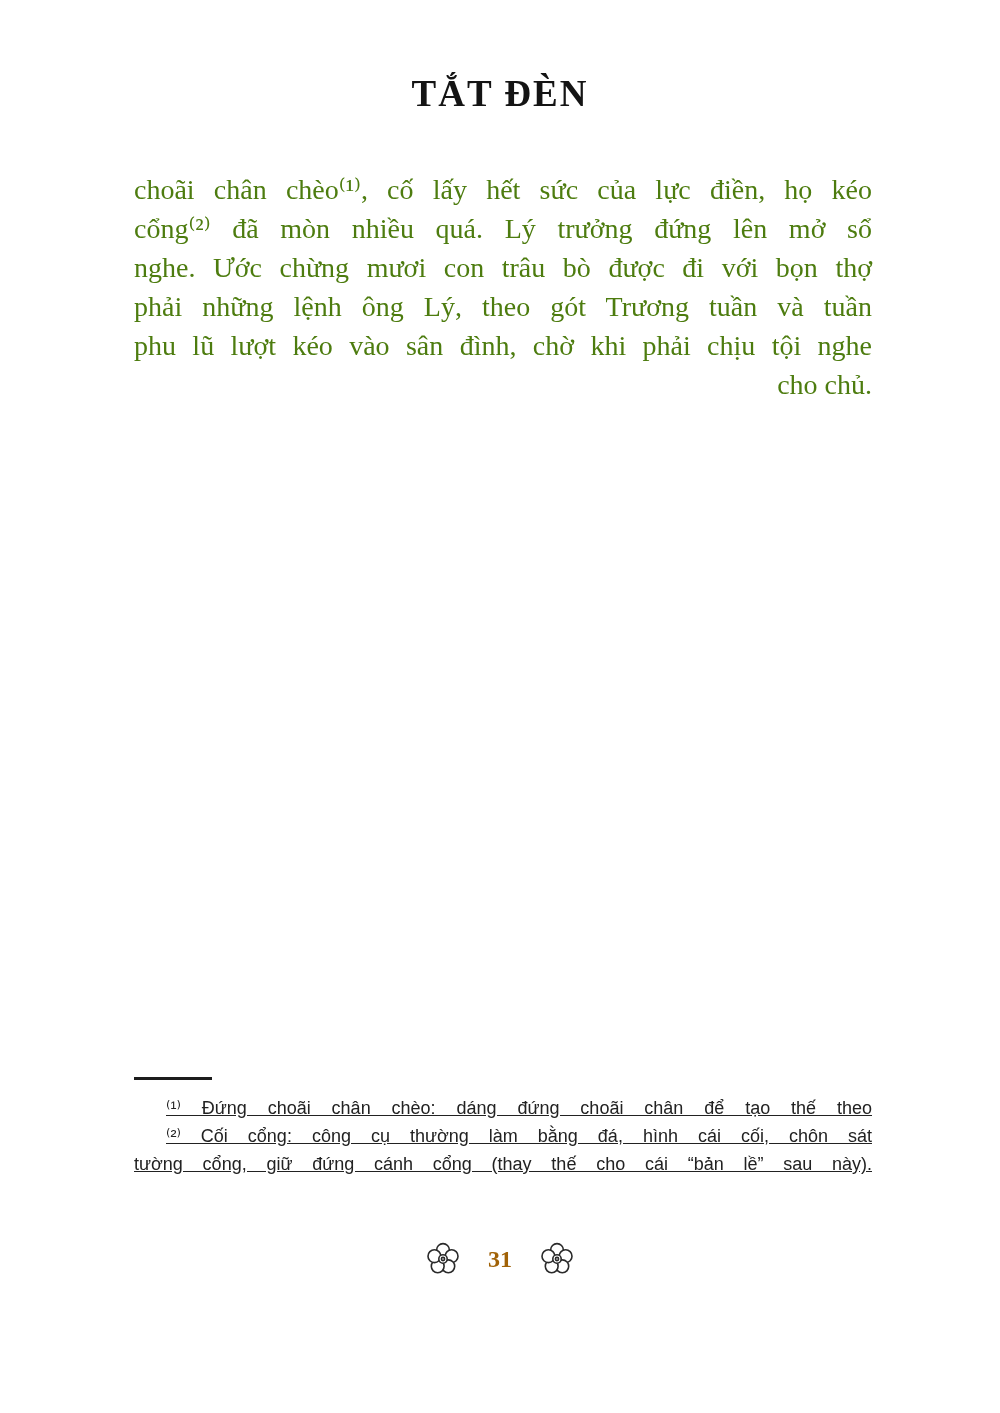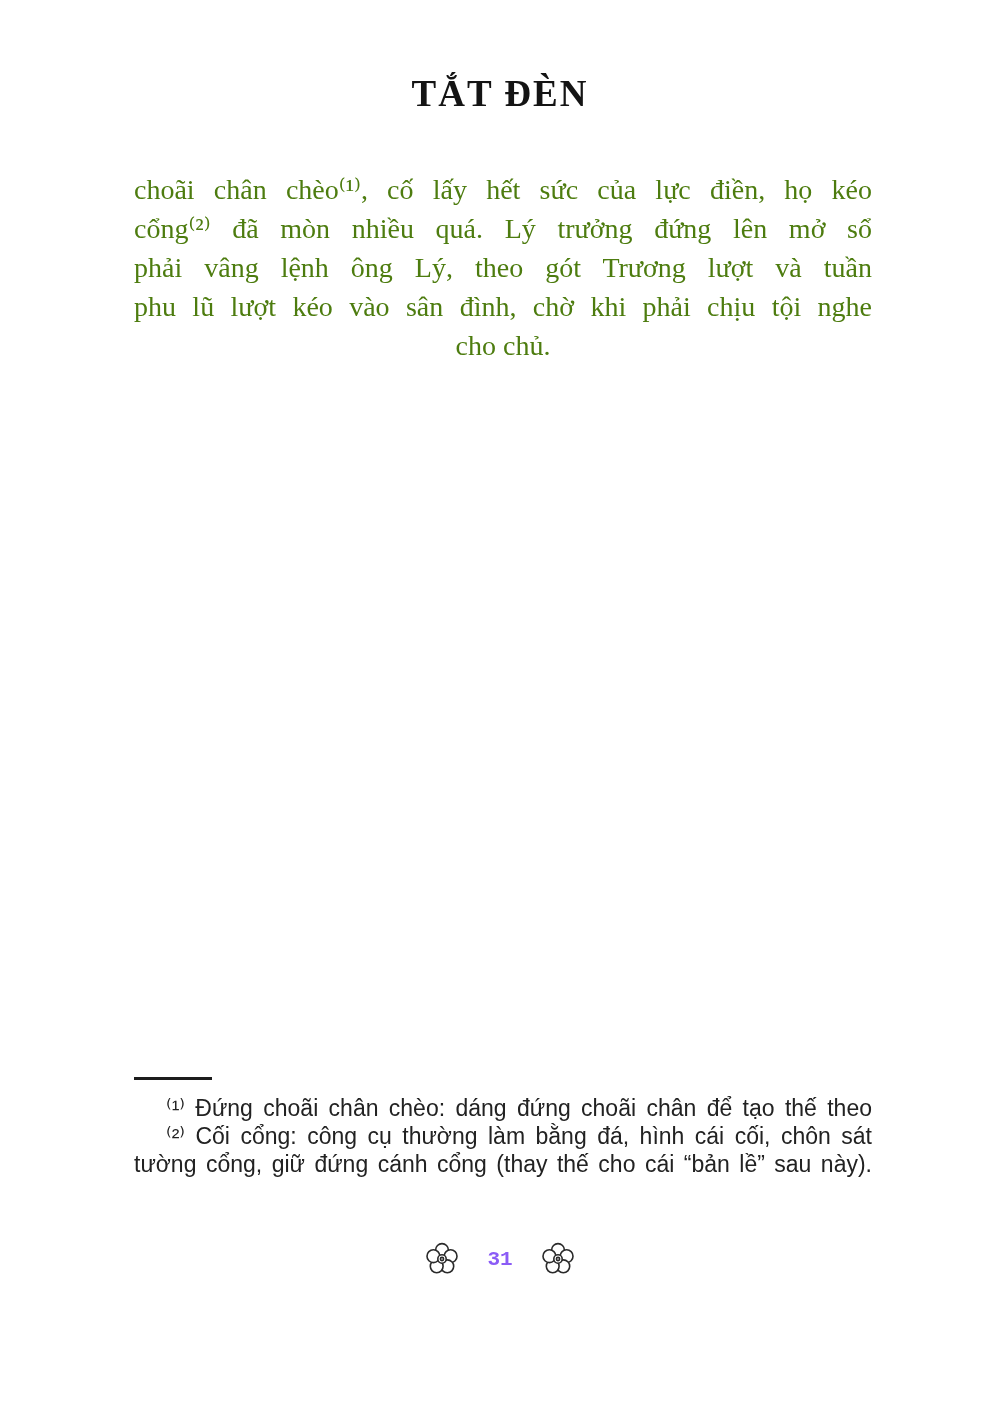--- a/index.html
+++ b/index.html
@@ -40,78 +40,80 @@
     color: #4d7c0f;
   }
   .line {
     white-space: normal;
   }
   .line.j {
     text-align: justify;
     text-align-last: justify;
   }
   .line.last {
-    text-align: center;
+    text-align: right;
   }
   .fn-rule {
     position: absolute;
     top: 1077px;
     left: 134px;
     width: 78px;
     height: 3px;
     background: #1c1c1c;
   }
   .footnotes {
     position: absolute;
     top: 1094px;
     left: 134px;
     width: 738px;
     font-family: "Liberation Sans", "DejaVu Sans", sans-serif;
-    font-size: 23px;
+    font-size: 18px;
     line-height: 28px;
     color: #222;
+    text-decoration: underline;
   }
   .fline.j {
     text-align: justify;
     text-align-last: justify;
   }
   .fline.indent {
     text-indent: 32px;
   }
   .footer {
     position: absolute;
     top: 1242px;
     left: 0;
     right: 0;
     display: flex;
     justify-content: center;
     align-items: center;
     gap: 28px;
   }
   .page-number {
-    font-family: Liberation Mono, monospace;
-    font-size: 21px;
+    font-family: Liberation Serif, serif;
+    font-size: 24px;
     font-weight: 700;
-    color: #8b5cf6;
+    color: #a16207;
   }
   .flower {
     display: block;
   }
 </style>
 </head>
 <body>
 
 <div class="page">
 
   <h1 class="title">TẮT ĐÈN</h1>
 
   <div class="body-text">
     <div class="line j">choãi chân chèo⁽¹⁾, cố lấy hết sức của lực điền, họ kéo</div>
     <div class="line j">cổng⁽²⁾ đã mòn nhiều quá. Lý trưởng đứng lên mở sổ</div>
-    <div class="line j">phải vâng lệnh ông Lý, theo gót Trương lượt và tuần</div>
+    <div class="line j">nghe. Ước chừng mươi con trâu bò được đi với bọn thợ</div>
+    <div class="line j">phải những lệnh ông Lý, theo gót Trương tuần và tuần</div>
     <div class="line j">phu lũ lượt kéo vào sân đình, chờ khi phải chịu tội nghe</div>
     <div class="line last">cho chủ.</div>
   </div>
 
   <div class="fn-rule"></div>
 
   <div class="footnotes">
     <div class="fline j indent">⁽¹⁾ Đứng choãi chân chèo: dáng đứng choãi chân để tạo thế theo</div>
     <div class="fline j indent">⁽²⁾ Cối cổng: công cụ thường làm bằng đá, hình cái cối, chôn sát</div>
     <div class="fline j">tường cổng, giữ đứng cánh cổng (thay thế cho cái “bản lề” sau này).</div>

